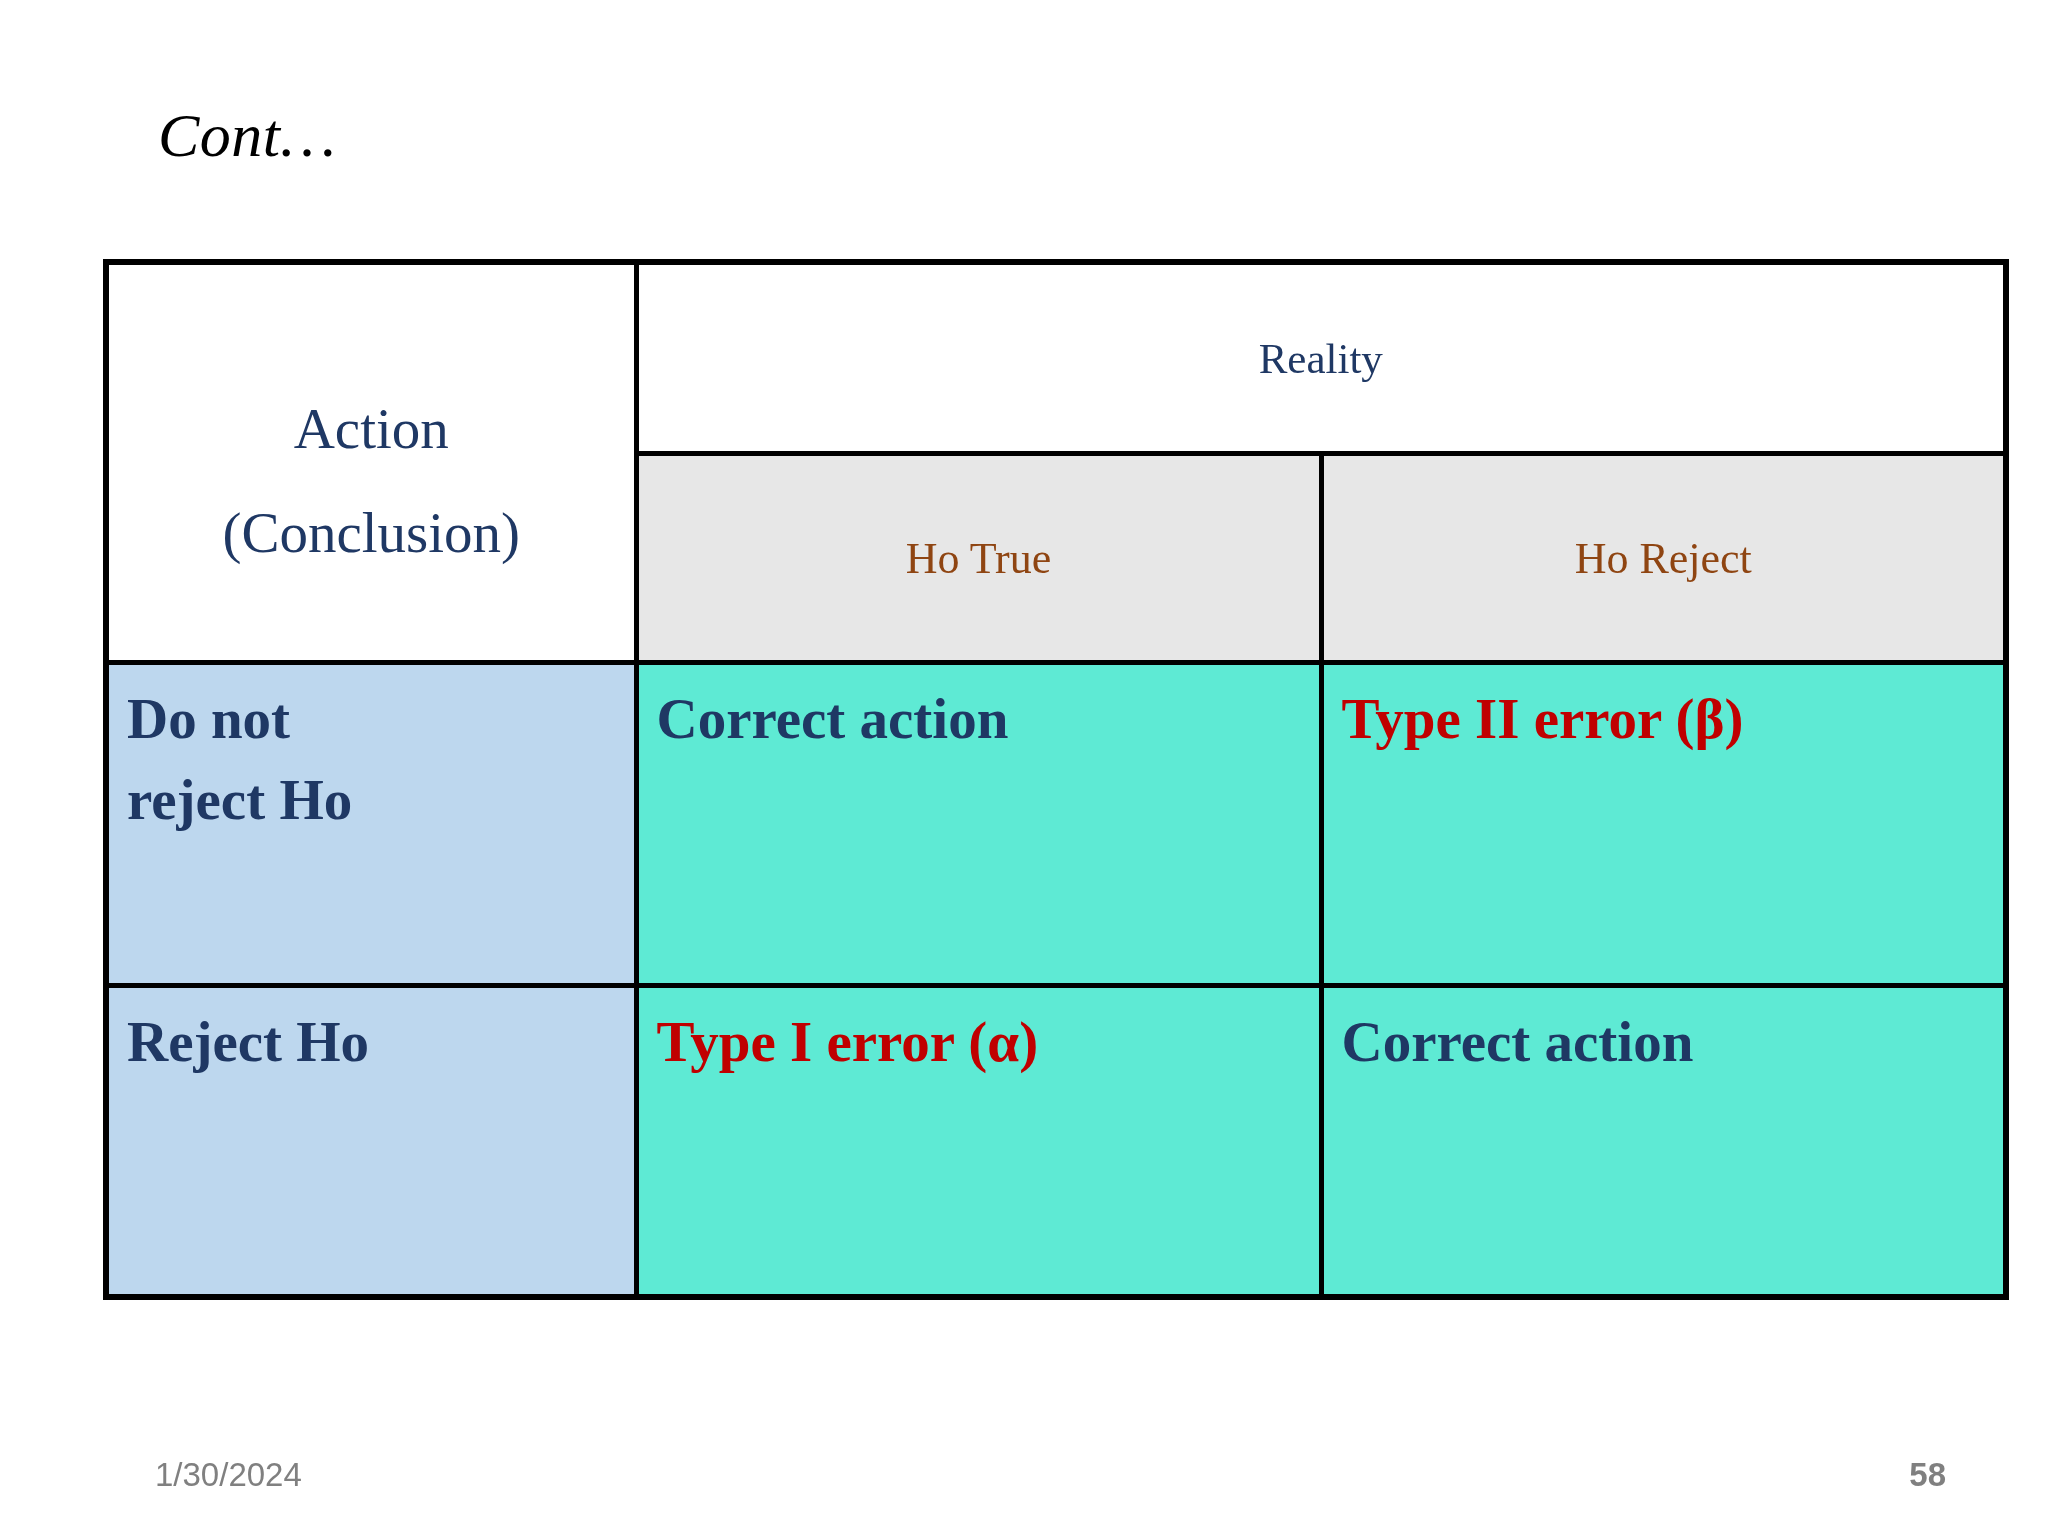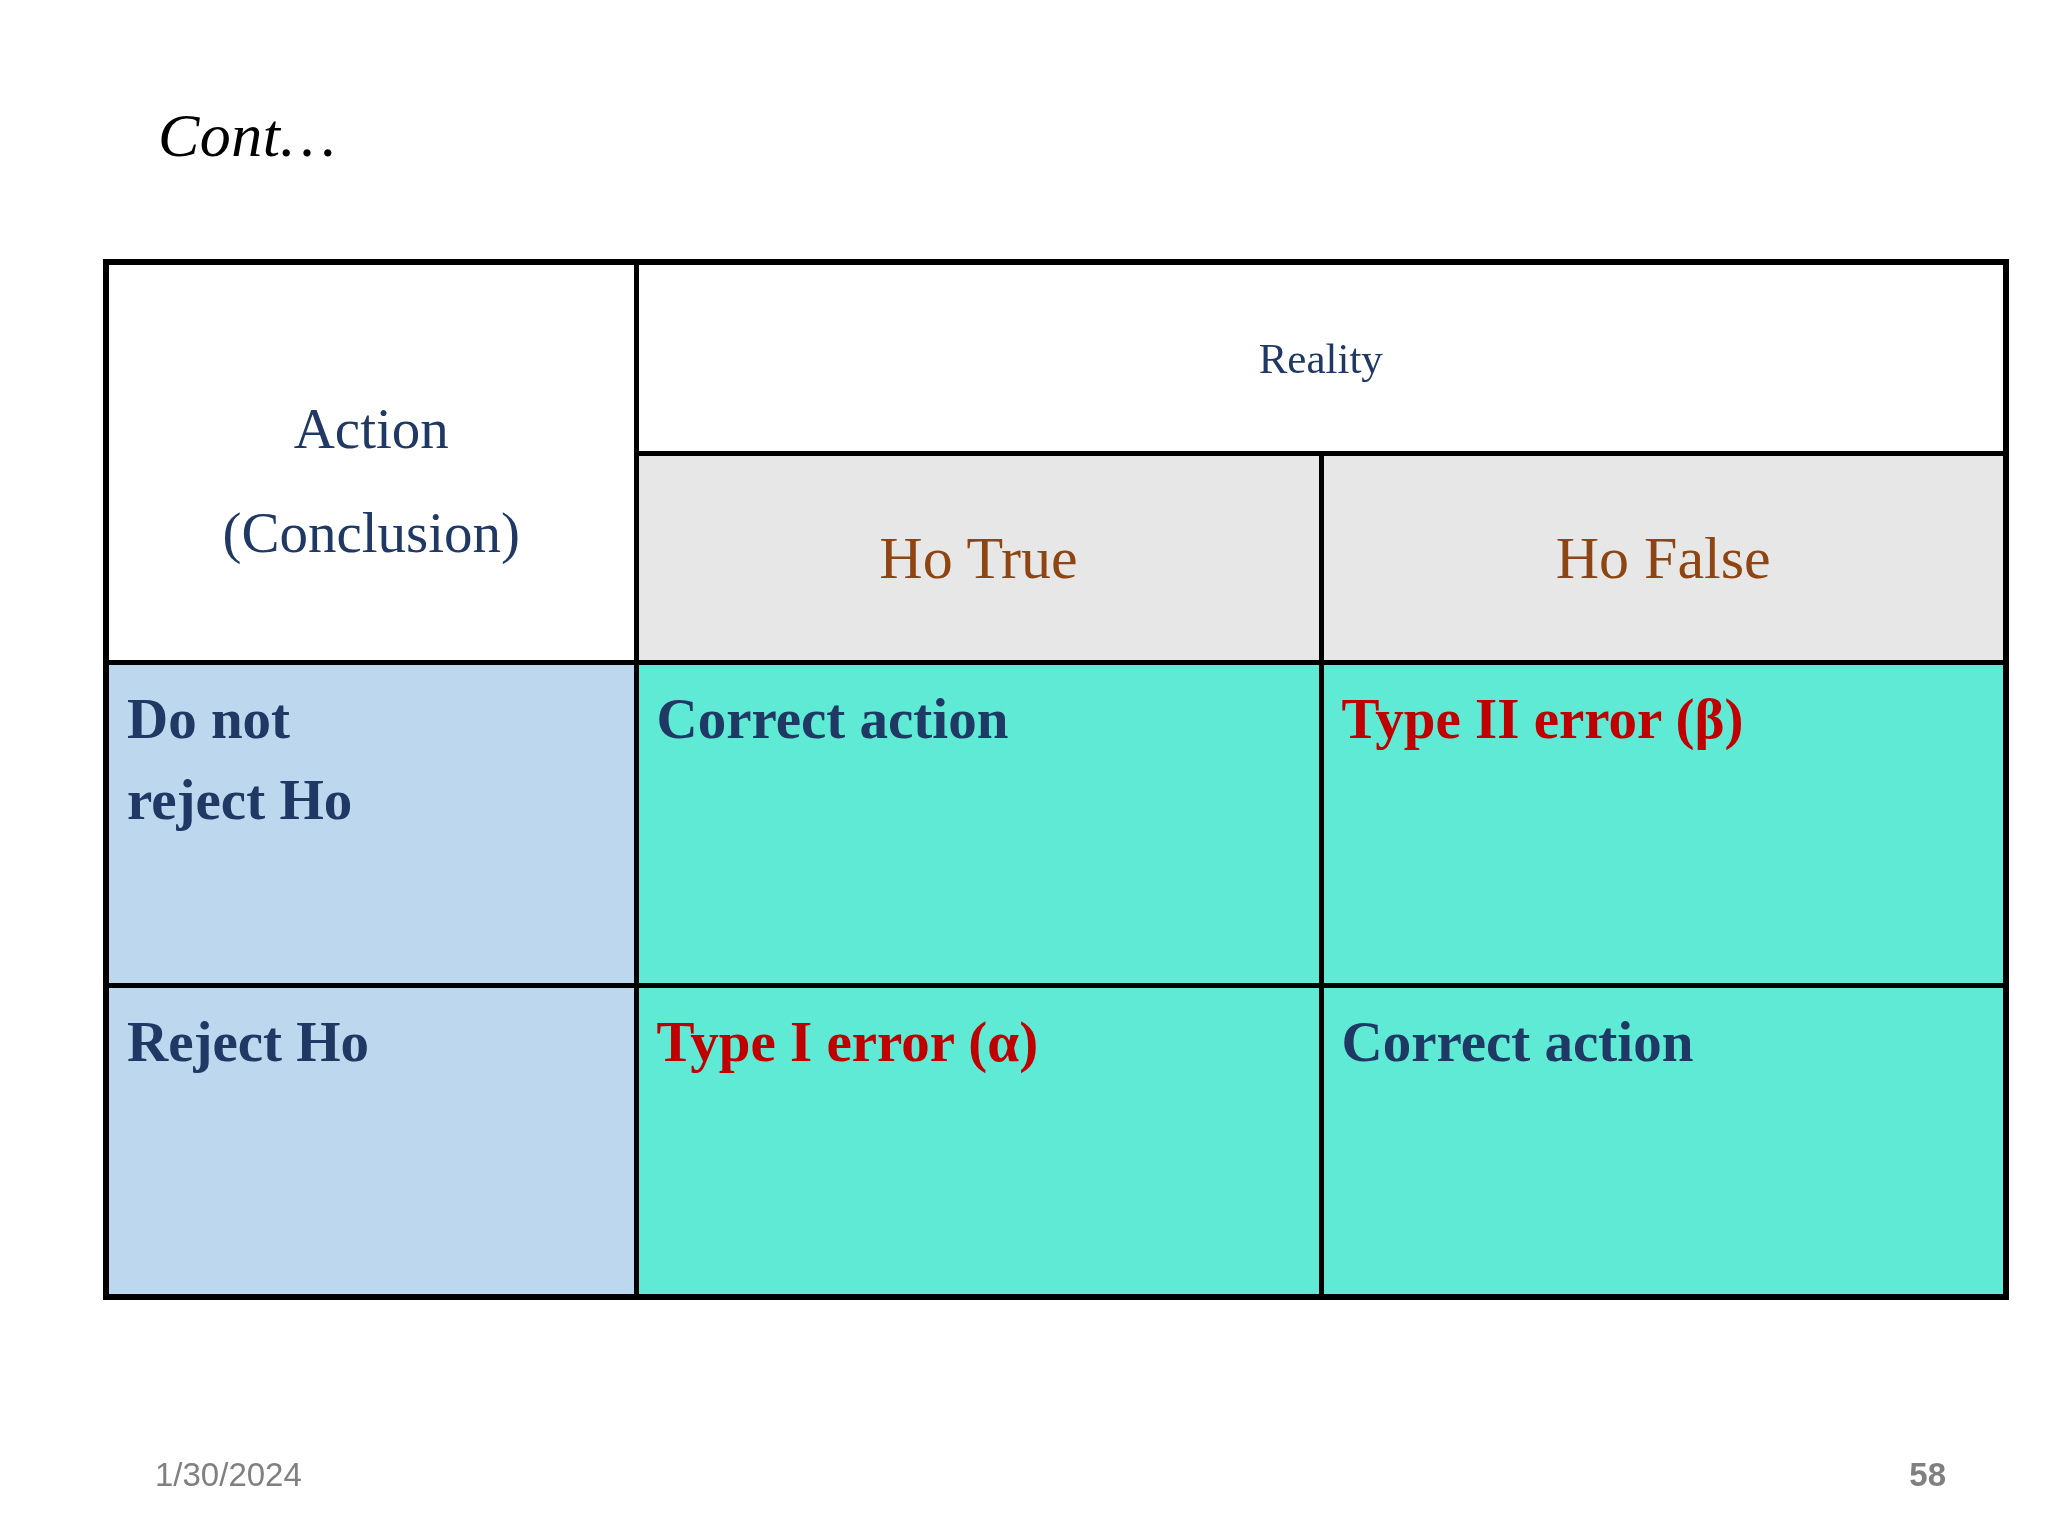--- a/index.html
+++ b/index.html
@@ -80,21 +80,21 @@
     color: #1F3864;
   }
 
   .cell-ho {
     text-align: center;
     vertical-align: middle !important;
     background: #E7E7E7;
     height: 204px;
   }
   .cell-ho span {
-    font-size: 60px;
+    font-size: 44px;
     color: #8F4512;
   }
 
   
   .cell-body {
     height: 300px;
     padding: 14px 0 0 18px !important;
     background: #5eead4;
   }
   .cell-body.shaded {
@@ -156,21 +156,21 @@
         <td class="cell-reality" colspan="2">
           <span>Reality</span>
         </td>
       </tr>
 
       <tr>
         <td class="cell-ho">
           <span>Ho True</span>
         </td>
         <td class="cell-ho">
-          <span>Ho False</span>
+          <span>Ho Reject</span>
         </td>
       </tr>
 
       <tr class="row-b1">
         <td class="cell-body shaded">
           <span class="txt">Do not
 reject Ho</span>
         </td>
         <td class="cell-body">
           <span class="txt">Correct action</span>

